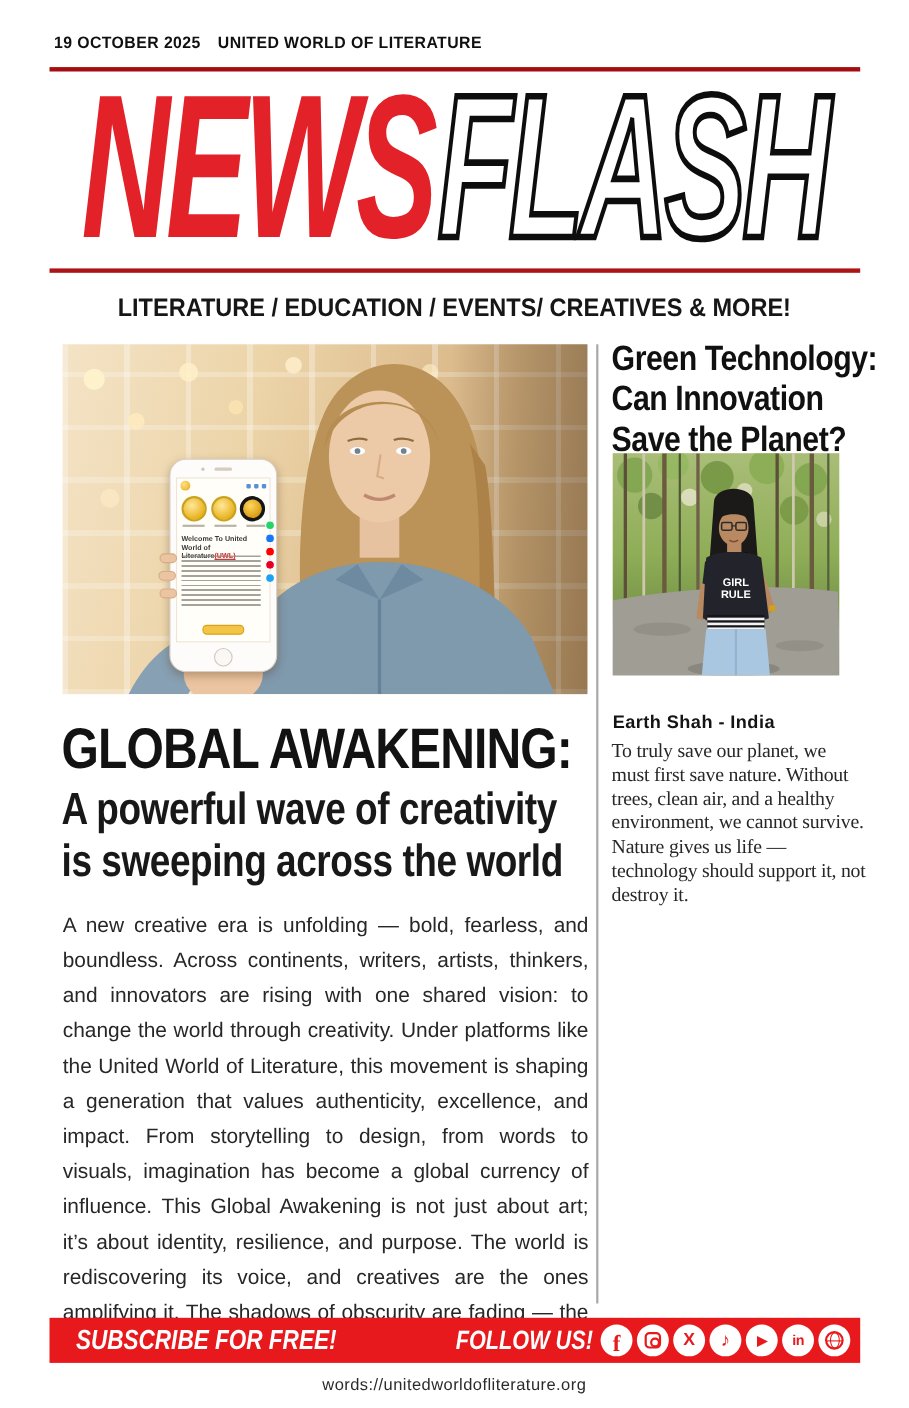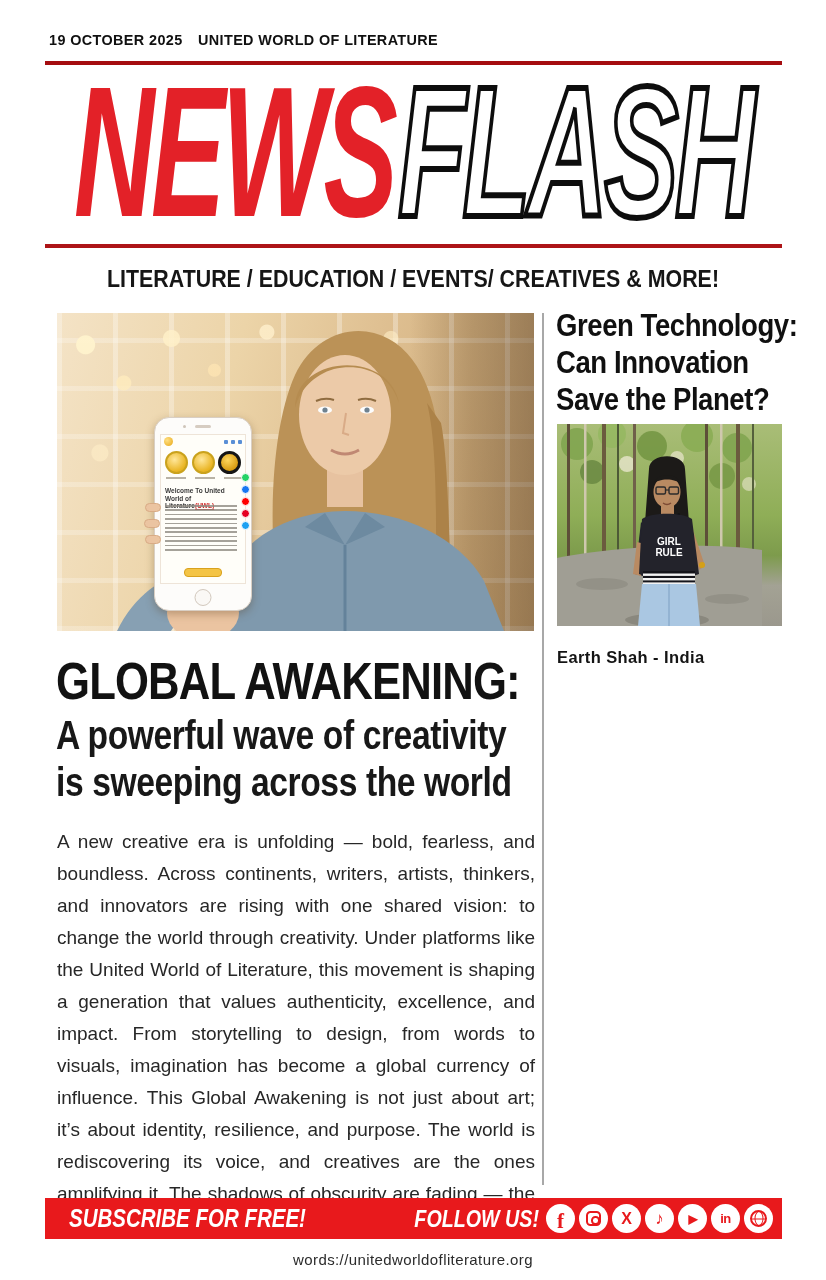--- a/index.html
+++ b/index.html
@@ -102,21 +102,21 @@
     font-family:Liberation Sans, sans-serif; font-size:19px; line-height:32px;
     text-align:justify; color:#272727;
   }
 
   
   .side-heading {
     position:absolute; left:556px; top:307px; font-size:32px; font-weight:bold; line-height:37px;
     letter-spacing:-.5px; color:#101010; transform:scaleX(.86); transform-origin:0 0; white-space:nowrap;
   }
   .photo-side {
-    position:absolute; left:557px; top:424px; width:225px; height:202px; overflow:hidden;
+    position:absolute; left:557px; top:412px; width:206px; height:202px; overflow:hidden;
     background:linear-gradient(180deg,#a9bd77 0%,#8fae57 45%,#7d9b4c 65%,#a3a294 80%,#9b988d 100%);
   }
   .side-caption { position:absolute; left:557px; top:648px; font-size:16.5px; font-weight:bold; letter-spacing:.4px; color:#141414; }
   .right-text { position:absolute; left:556px; top:672px; width:233px; font-family:"Liberation Serif", serif; font-size:18px; line-height:21.8px; color:#272727; letter-spacing:-.2px; }
   .right-text p { margin-bottom:20px; }
 
   
   .footer-bar {
     position:absolute; left:45px; top:1198px; width:737px; height:41px; background:#e8191c;
     display:flex; align-items:center; padding:0 9px 0 24px;
@@ -299,20 +299,21 @@
       <rect x="86" y="154" width="52" height="2.4" fill="#f2f2f2"></rect>
       <rect x="86" y="158.4" width="52" height="1.8" fill="#f2f2f2"></rect>
       <path d="M85,160 L139,160 L143,202 L81,202 Z" fill="#aac7e2"></path>
       <path d="M112,160 L112,202" stroke="#93b3d2" stroke-width="2"></path>
     </svg>
   </div>
 
   <div class="side-caption">Earth Shah - India</div>
 
   <div class="right-text">
+    <p>To truly save our planet, we must first save nature. Without trees, clean air, and a healthy environment, we cannot survive. Nature gives us life — technology should support it, not destroy it.</p>
   </div>
 
   <div class="footer-bar">
     <div class="subscribe">SUBSCRIBE FOR FREE!</div>
     <div class="follow-wrap">
       <div class="follow-label">FOLLOW US!</div>
       <div class="social-row">
         <span class="social-circle">
             <span class="glyph glyph-fb">f</span>
           </span>

